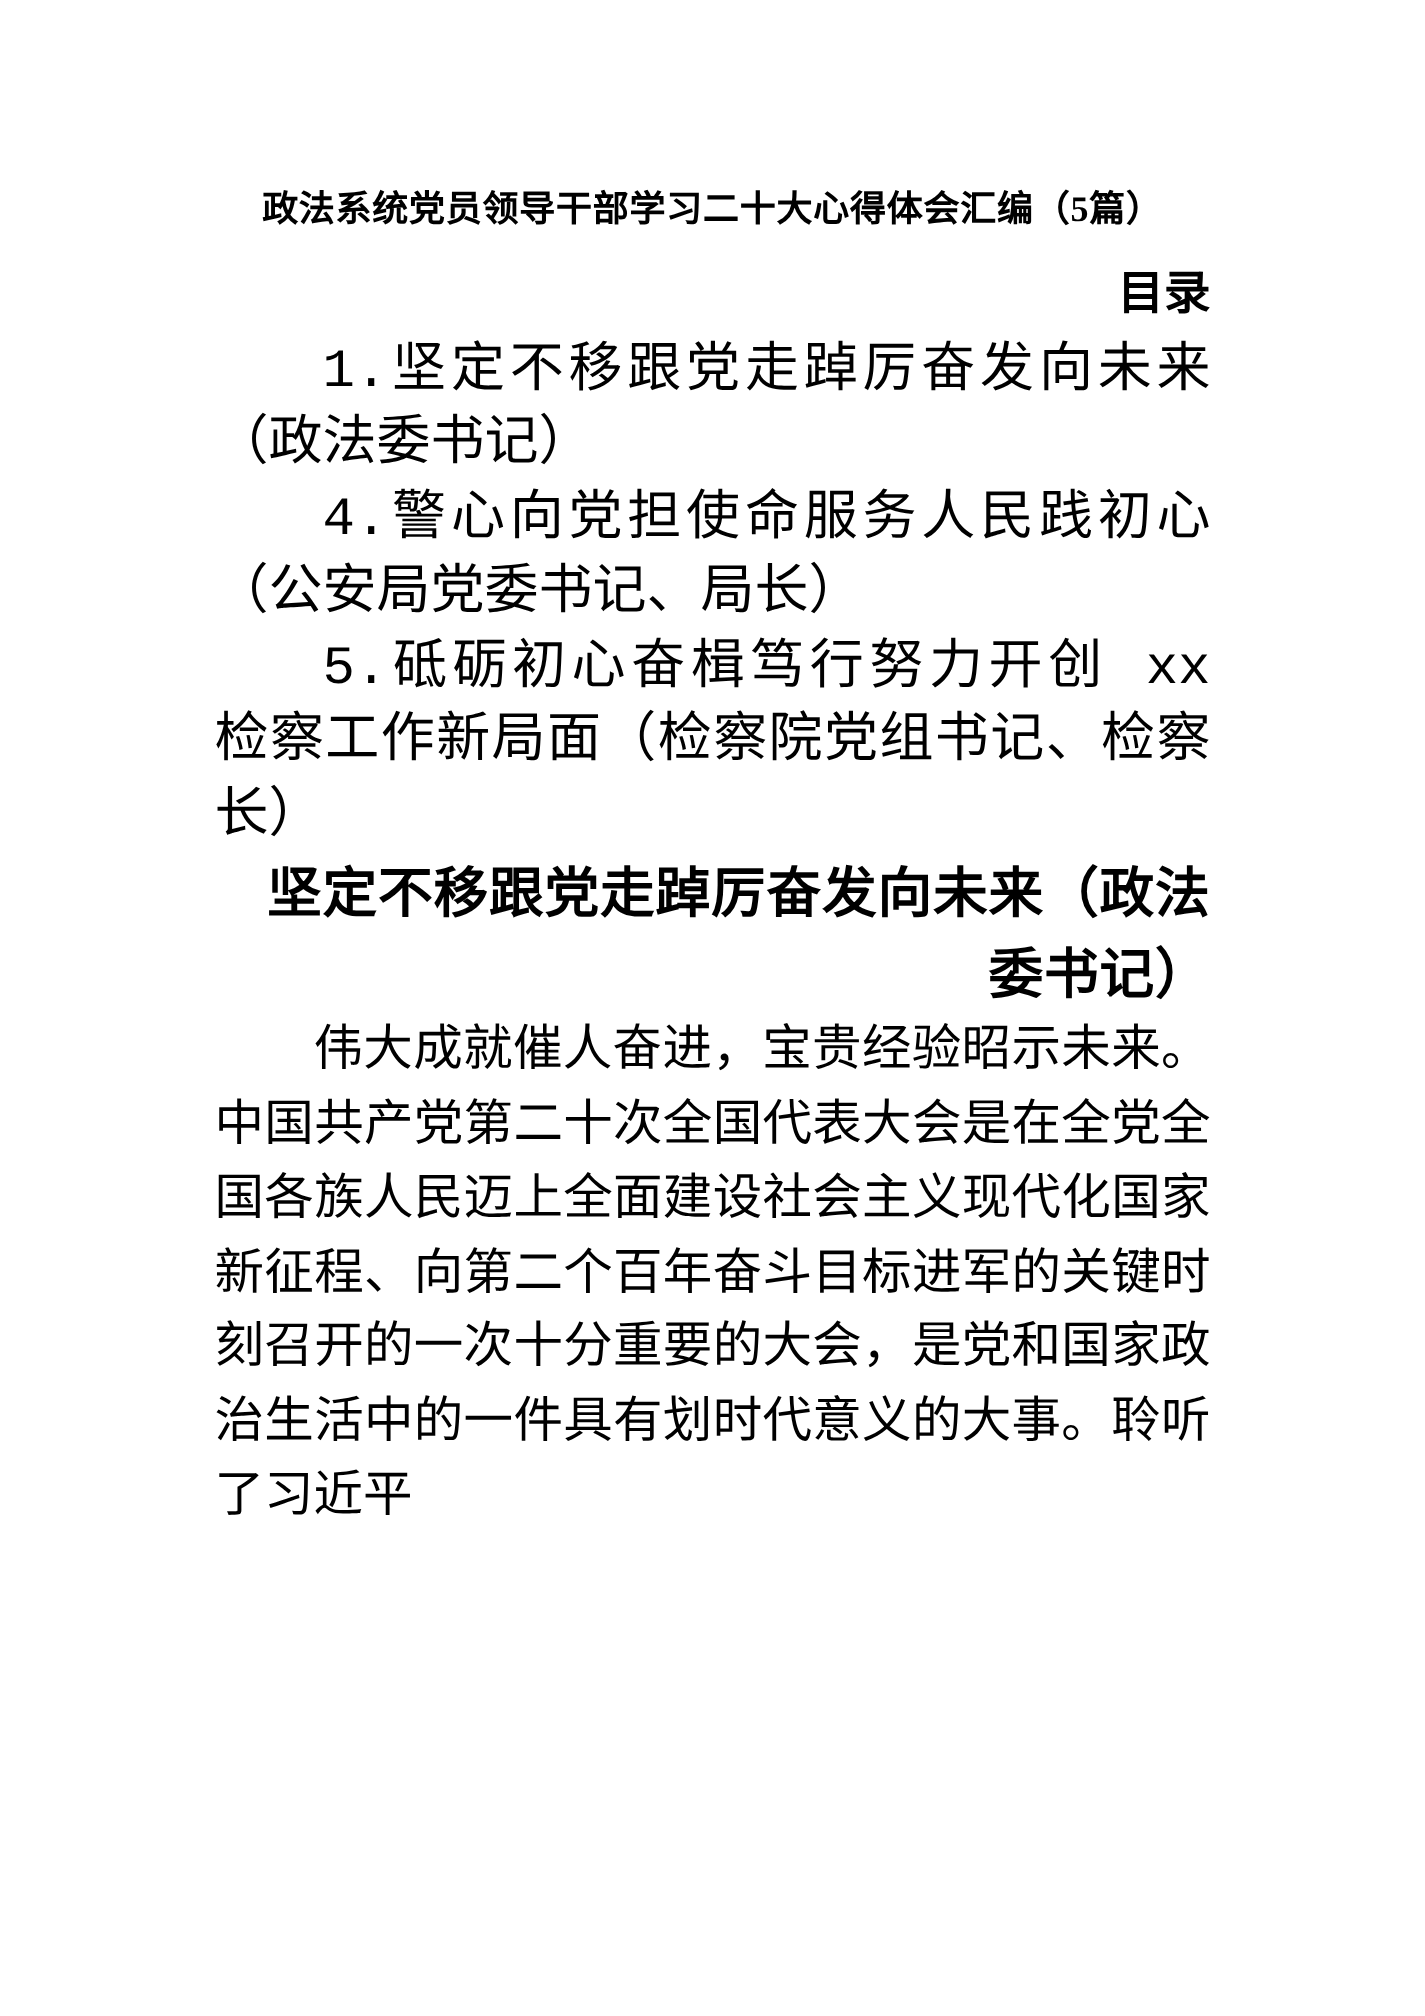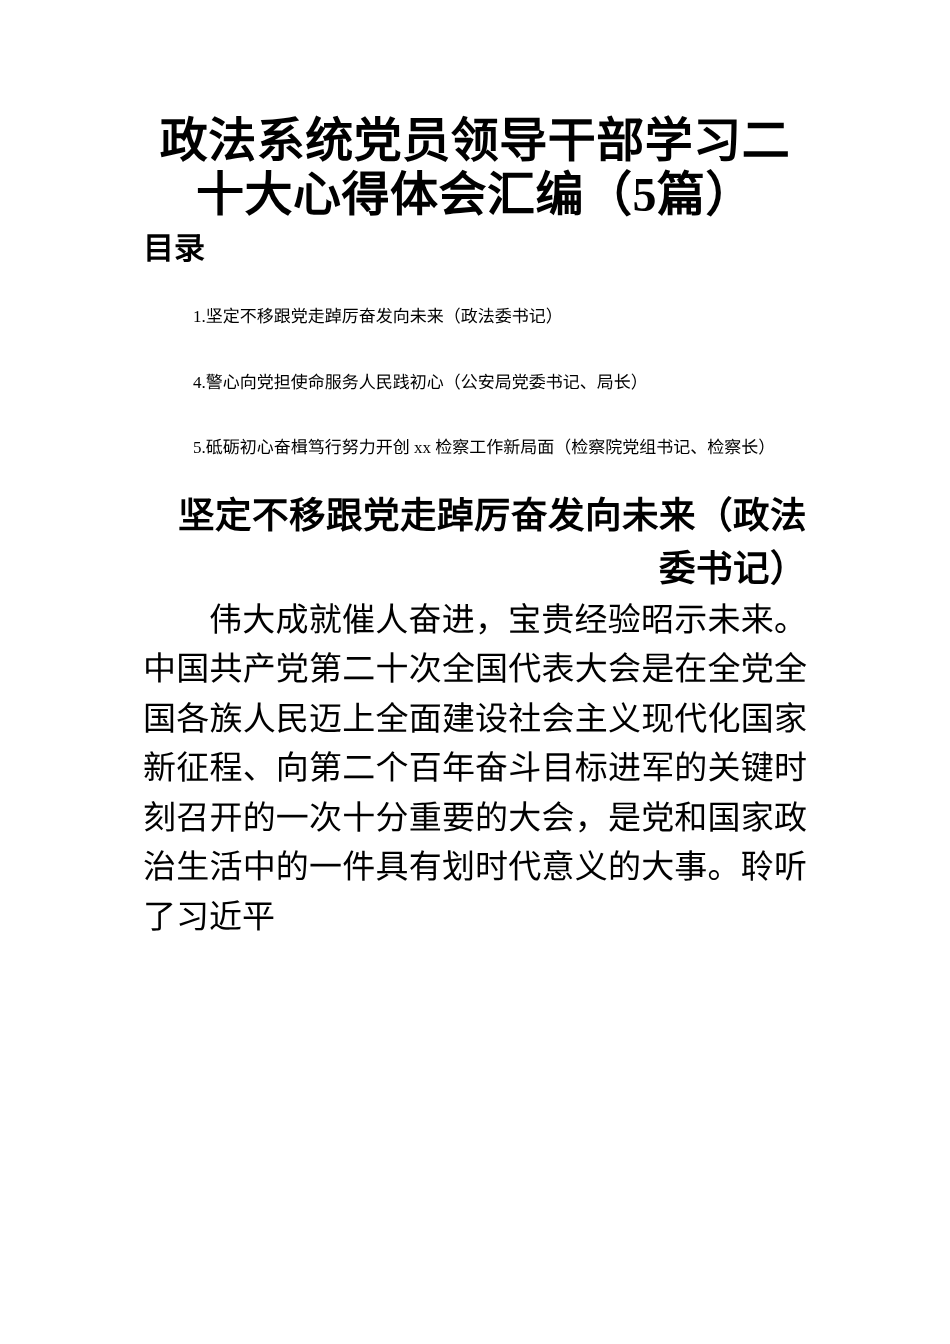--- a/index.html
+++ b/index.html
@@ -21,38 +21,38 @@
   }
   .content {
     width: 664px;
     margin: 0 auto;
     padding-top: 114px;
   }
   .doc-title {
     margin: 0;
     font-family: "Liberation Serif", "DejaVu Serif", serif;
     font-weight: bold;
-    font-size: 48px;
+    font-size: 24px;
     line-height: 53.5px;
     text-align: center;
     letter-spacing: 0.5px;
   }
   .toc-heading {
     margin: 0;
     font-family: "Liberation Serif", "DejaVu Serif", serif;
     font-weight: bold;
     font-size: 31px;
     line-height: 55px;
-    text-align: left;
+    text-align: right;
   }
   .toc-item {
-    margin: 16px;
-    font-family: Liberation Serif, serif;
+    margin: 0;
+    font-family: Liberation Mono, monospace;
     font-weight: normal;
-    font-size: 17px;
+    font-size: 36px;
     line-height: 49.5px;
     text-indent: 2em;
     text-align: justify;
     text-align-last: left;
   }
   .section-heading {
     margin: 0;
     font-family: "Liberation Serif", "DejaVu Serif", serif;
     font-weight: bold;
     font-size: 36.5px;

